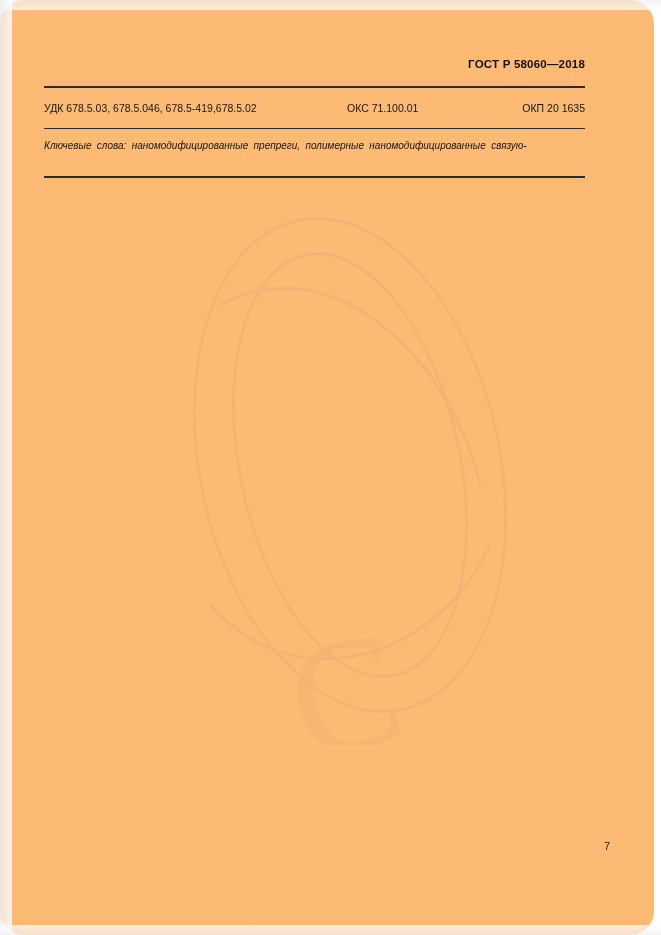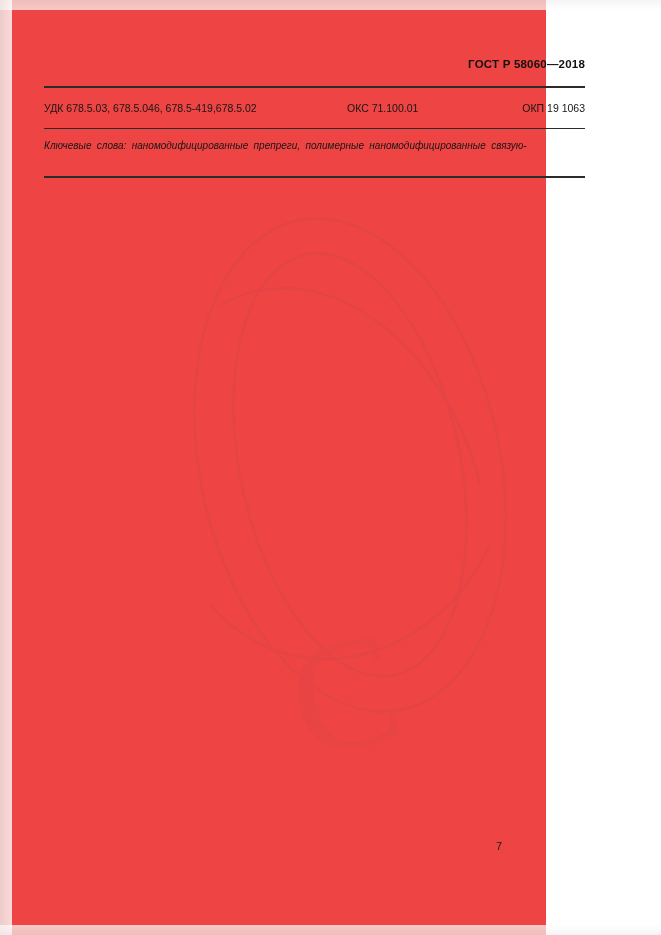--- a/index.html
+++ b/index.html
@@ -15,23 +15,24 @@
     position: relative;
     width: 661px;
     height: 935px;
     background: #ffffff;
     overflow: hidden;
   }
   .sheet {
     position: absolute;
     left: 0;
     top: 0;
-    width: 546px;
+    width: 654px;
     height: 935px;
-    background: #ef4444;
+    background: #fdba74;
+    border-radius: 24px;
   }
   .header {
     position: absolute;
     left: 44px;
     top: 58px;
     width: 541px;
     text-align: right;
     font-size: 11.5px;
     font-weight: bold;
     letter-spacing: 0.2px;
@@ -155,21 +156,21 @@
     <div class="edge-shade-left"></div>
     <div class="edge-shade-bottom"></div>
 
     <div class="header">ГОСТ Р 58060—2018</div>
 
     <div class="rule rule-top"></div>
 
     <div class="codes">
       <span class="code-udk">УДК 678.5.03, 678.5.046, 678.5-419,678.5.02</span>
       <span class="code-oks">ОКС 71.100.01</span>
-      <span class="code-okp">ОКП 19 1063</span>
+      <span class="code-okp">ОКП 20 1635</span>
     </div>
 
     <div class="rule rule-mid"></div>
 
     <div class="keywords">
       <span class="kw-line kw-line-1">Ключевые слова: наномодифицированные препреги, полимерные наномодифицированные связую-</span>
     </div>
 
     <div class="rule rule-bottom"></div>
 

